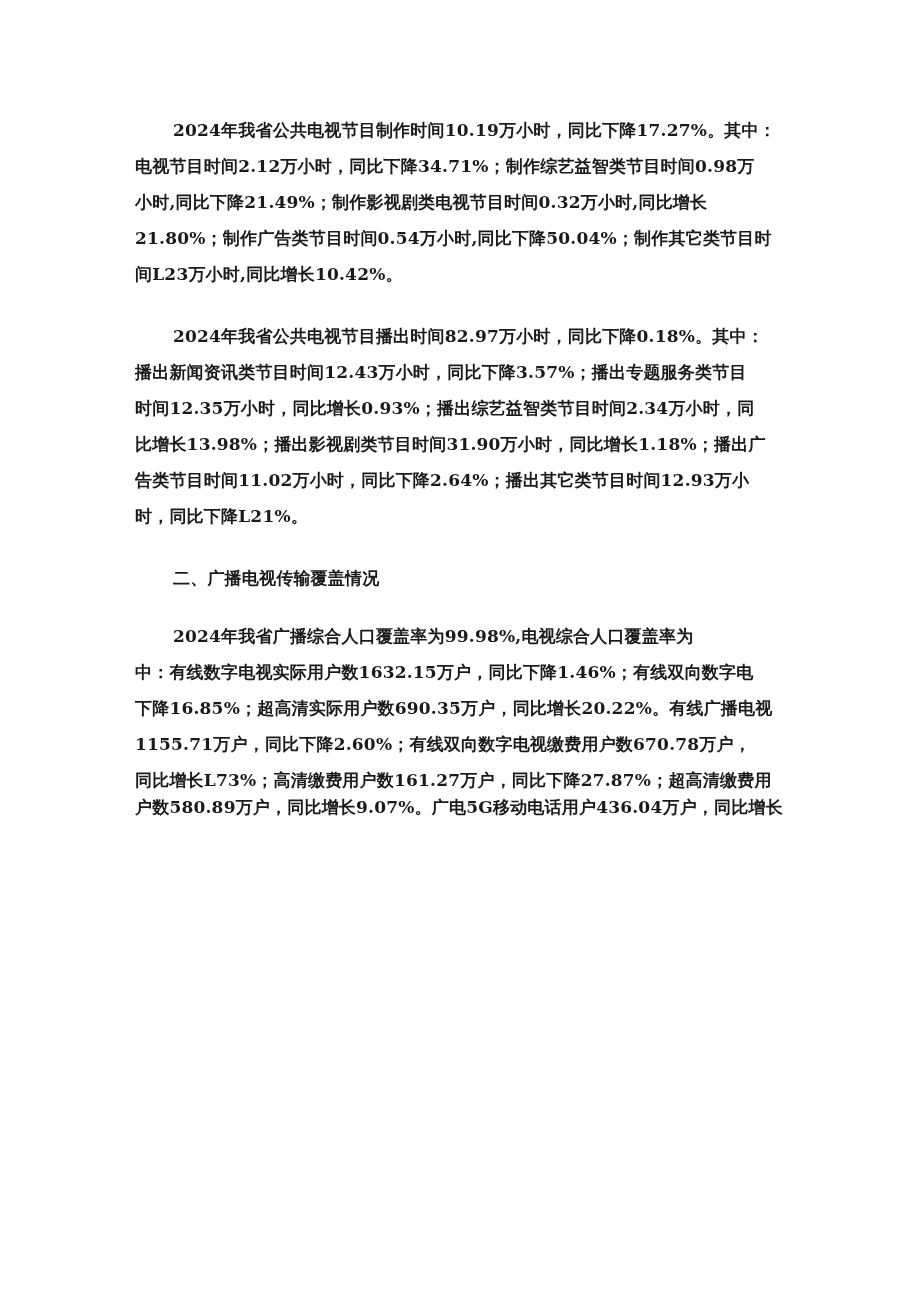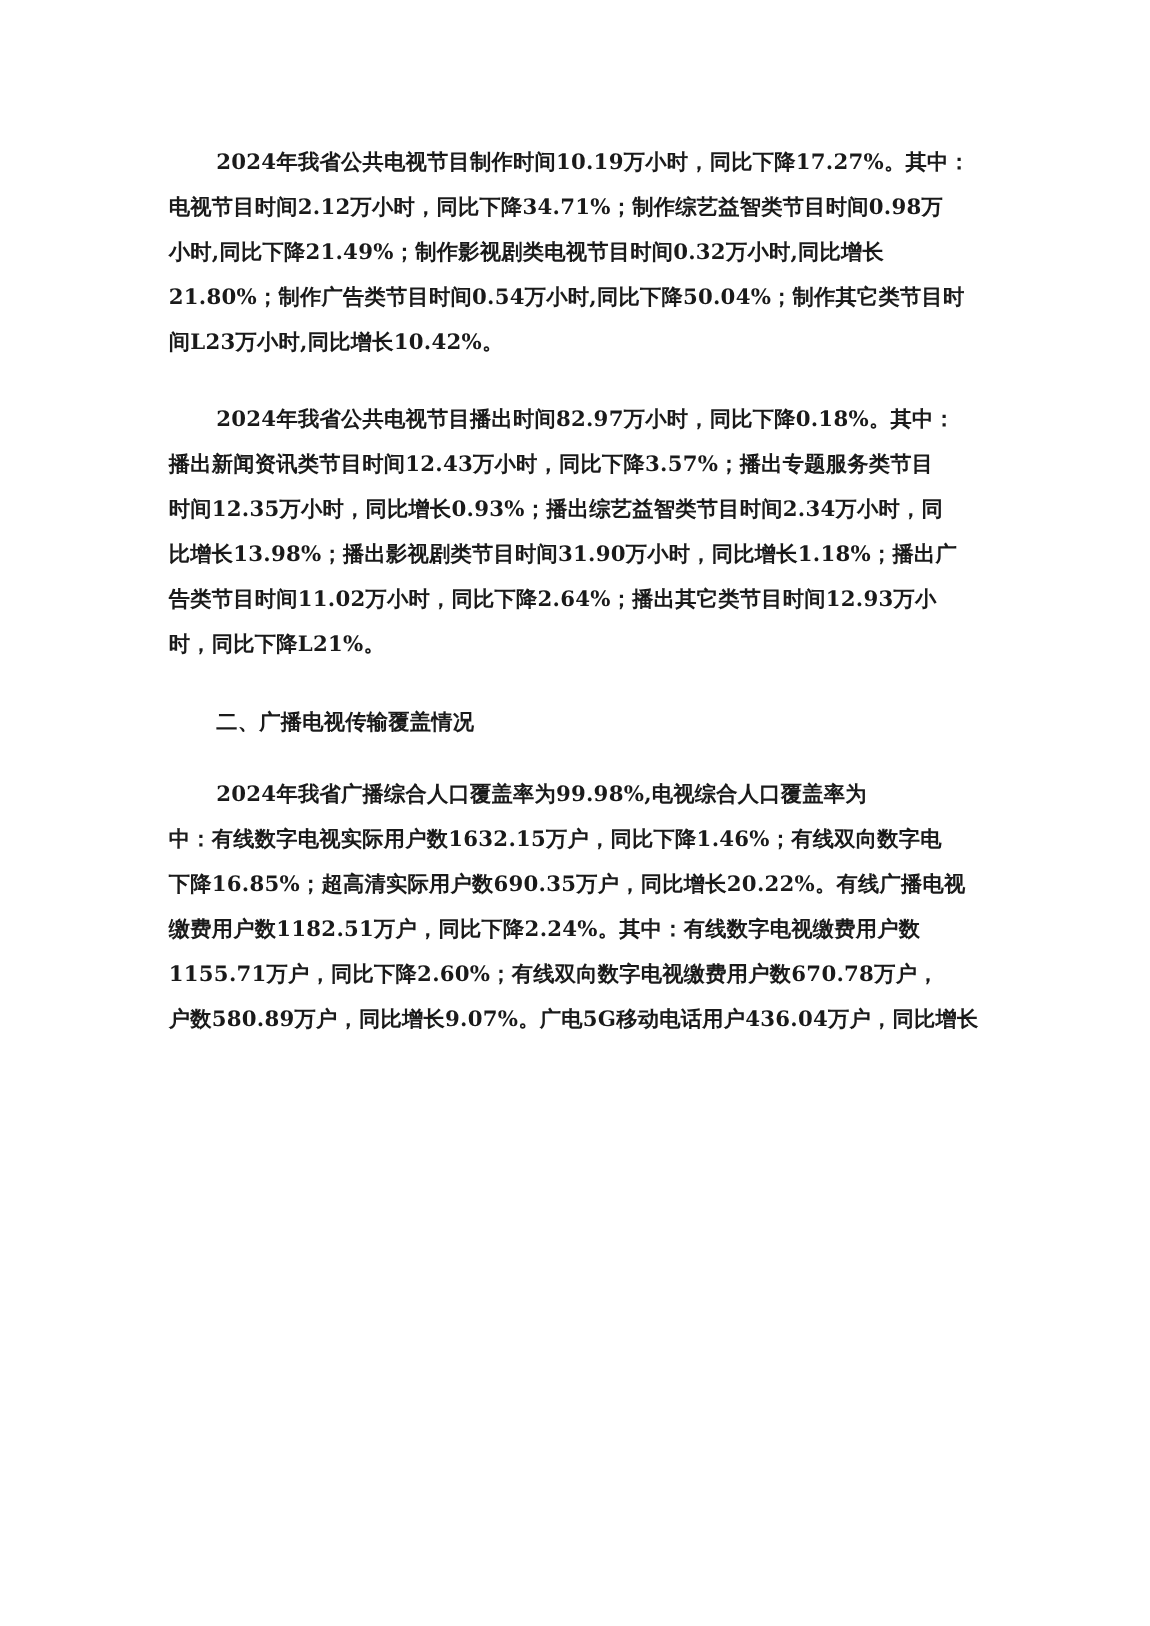--- a/index.html
+++ b/index.html
@@ -72,18 +72,18 @@
 
   <div class="para">
     <span class="line indent">二、广播电视传输覆盖情况</span>
   </div>
   <div class="gap-heading"></div>
 
   <div class="para">
     <span class="line indent">2024年我省广播综合人口覆盖率为99.98%,电视综合人口覆盖率为</span>
     <span class="line">中：有线数字电视实际用户数1632.15万户，同比下降1.46%；有线双向数字电</span>
     <span class="line">下降16.85%；超高清实际用户数690.35万户，同比增长20.22%。有线广播电视</span>
-    <span class="line">缴费用户数1182.51万户，同比下降2.24%。其中：有线数字电视缴费用户数</span>
     <span class="line">1155.71万户，同比下降2.60%；有线双向数字电视缴费用户数670.78万户，</span>
+    <span class="line tight">同比增长L73%；高清缴费用户数161.27万户，同比下降27.87%；超高清缴费用</span>
     <span class="line">户数580.89万户，同比增长9.07%。广电5G移动电话用户436.04万户，同比增长</span>
   </div>
 
 </div>
 
 </body></html>

